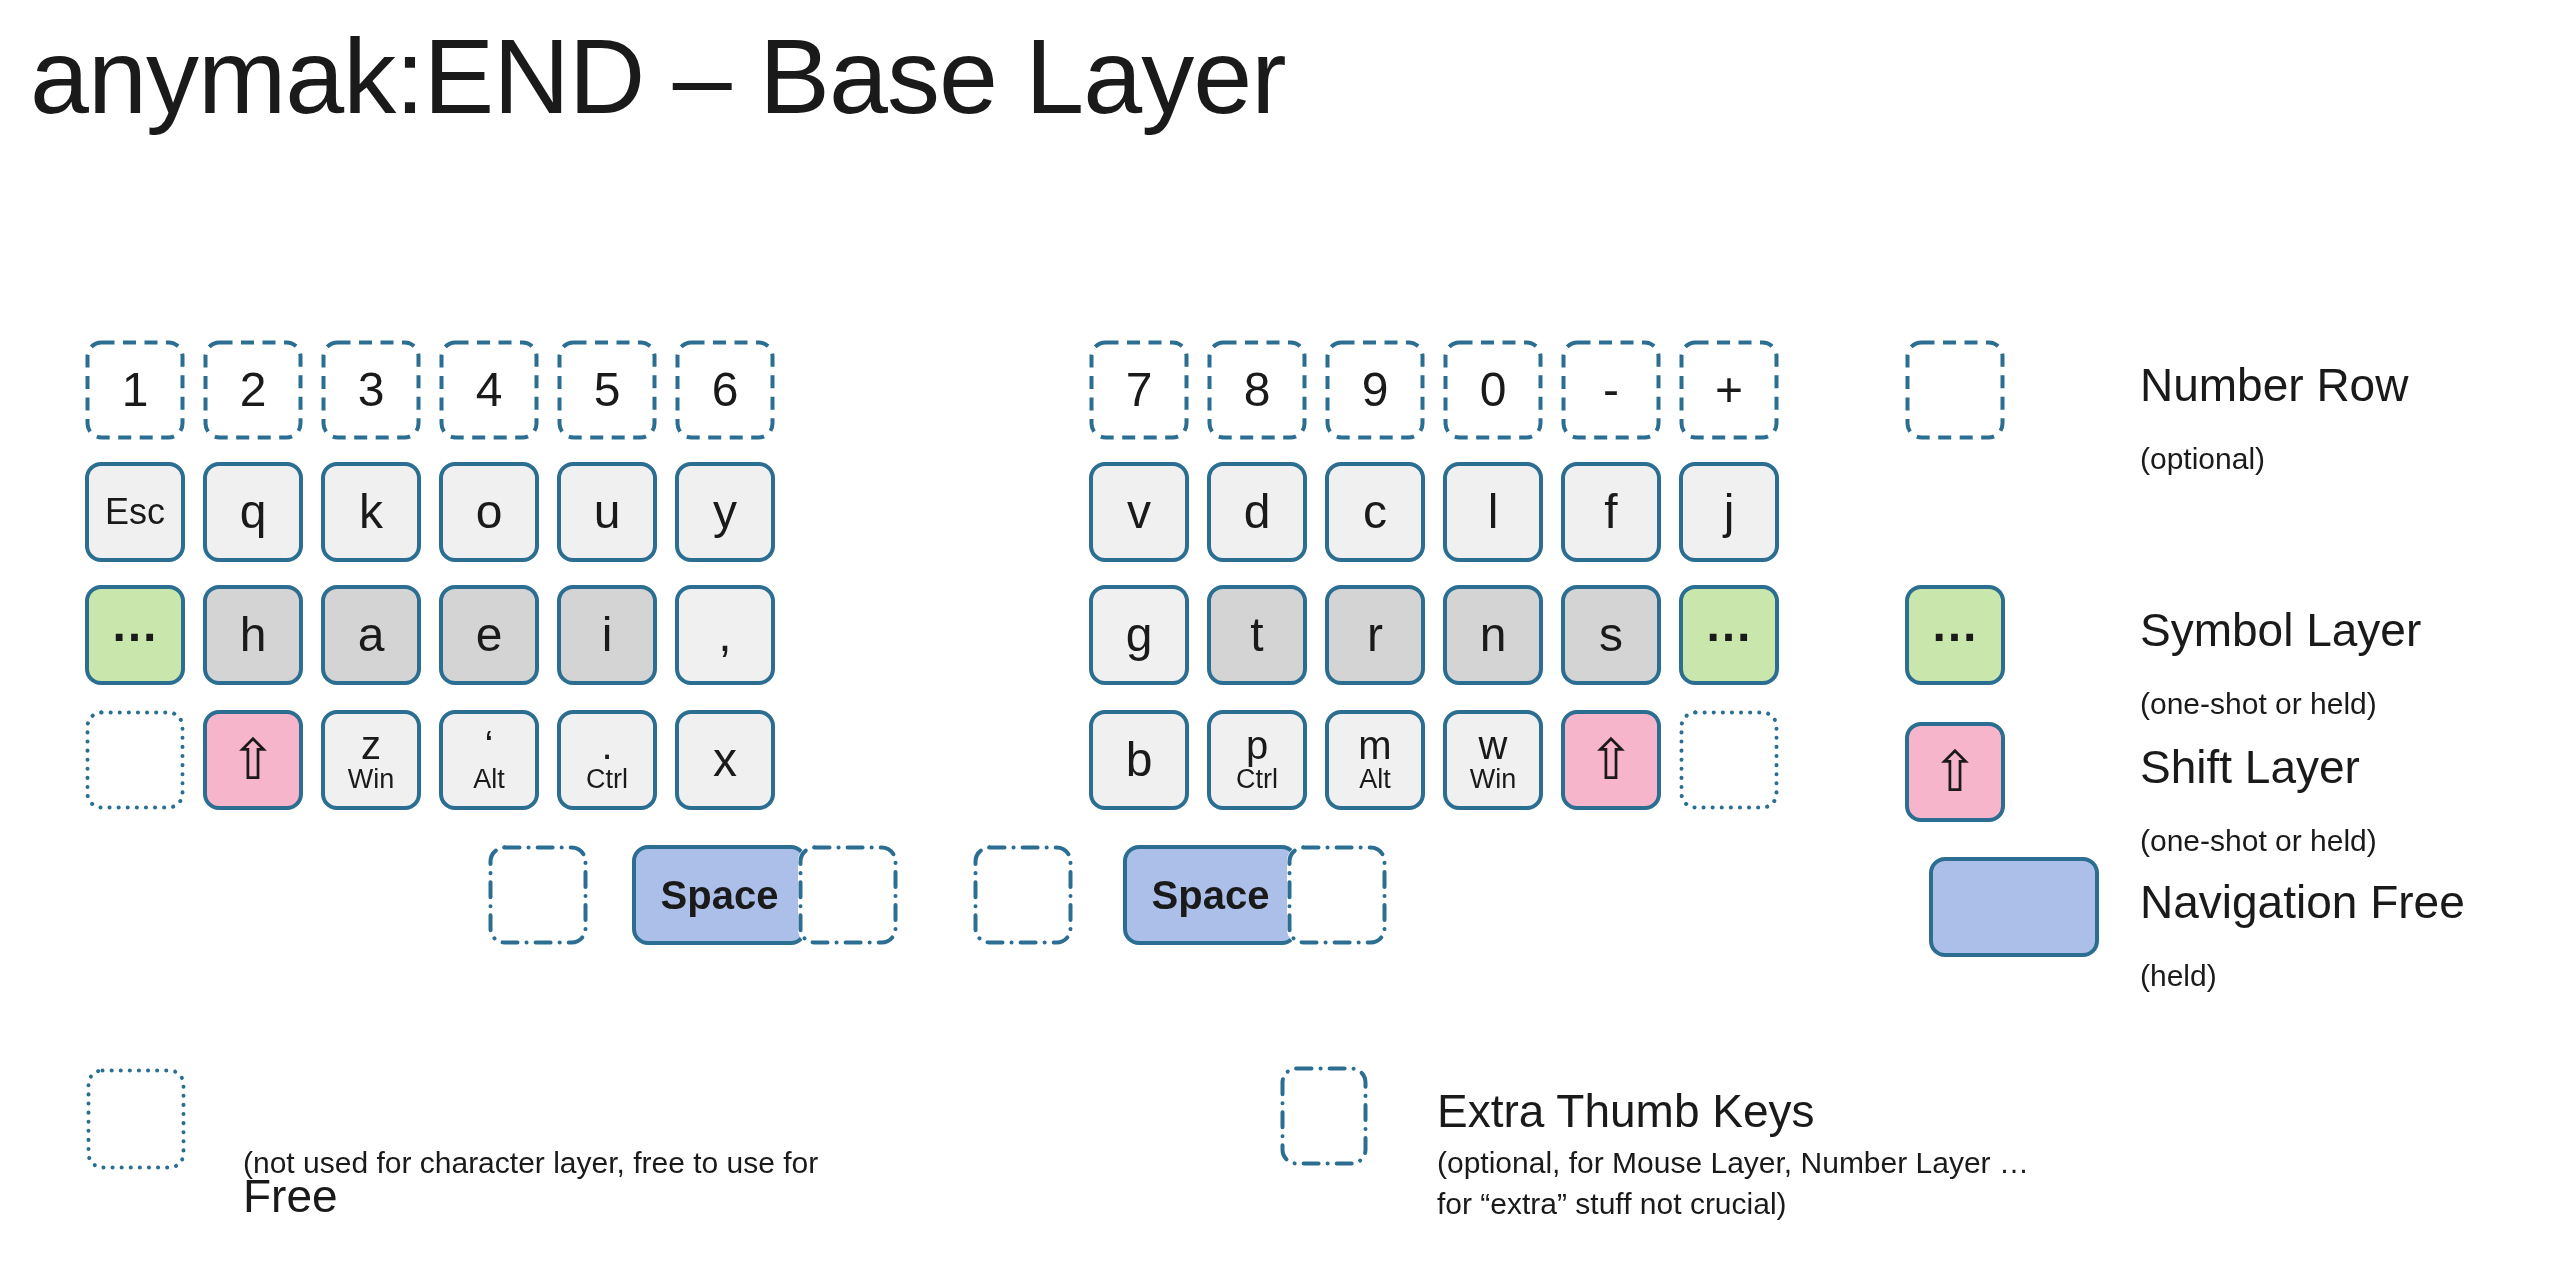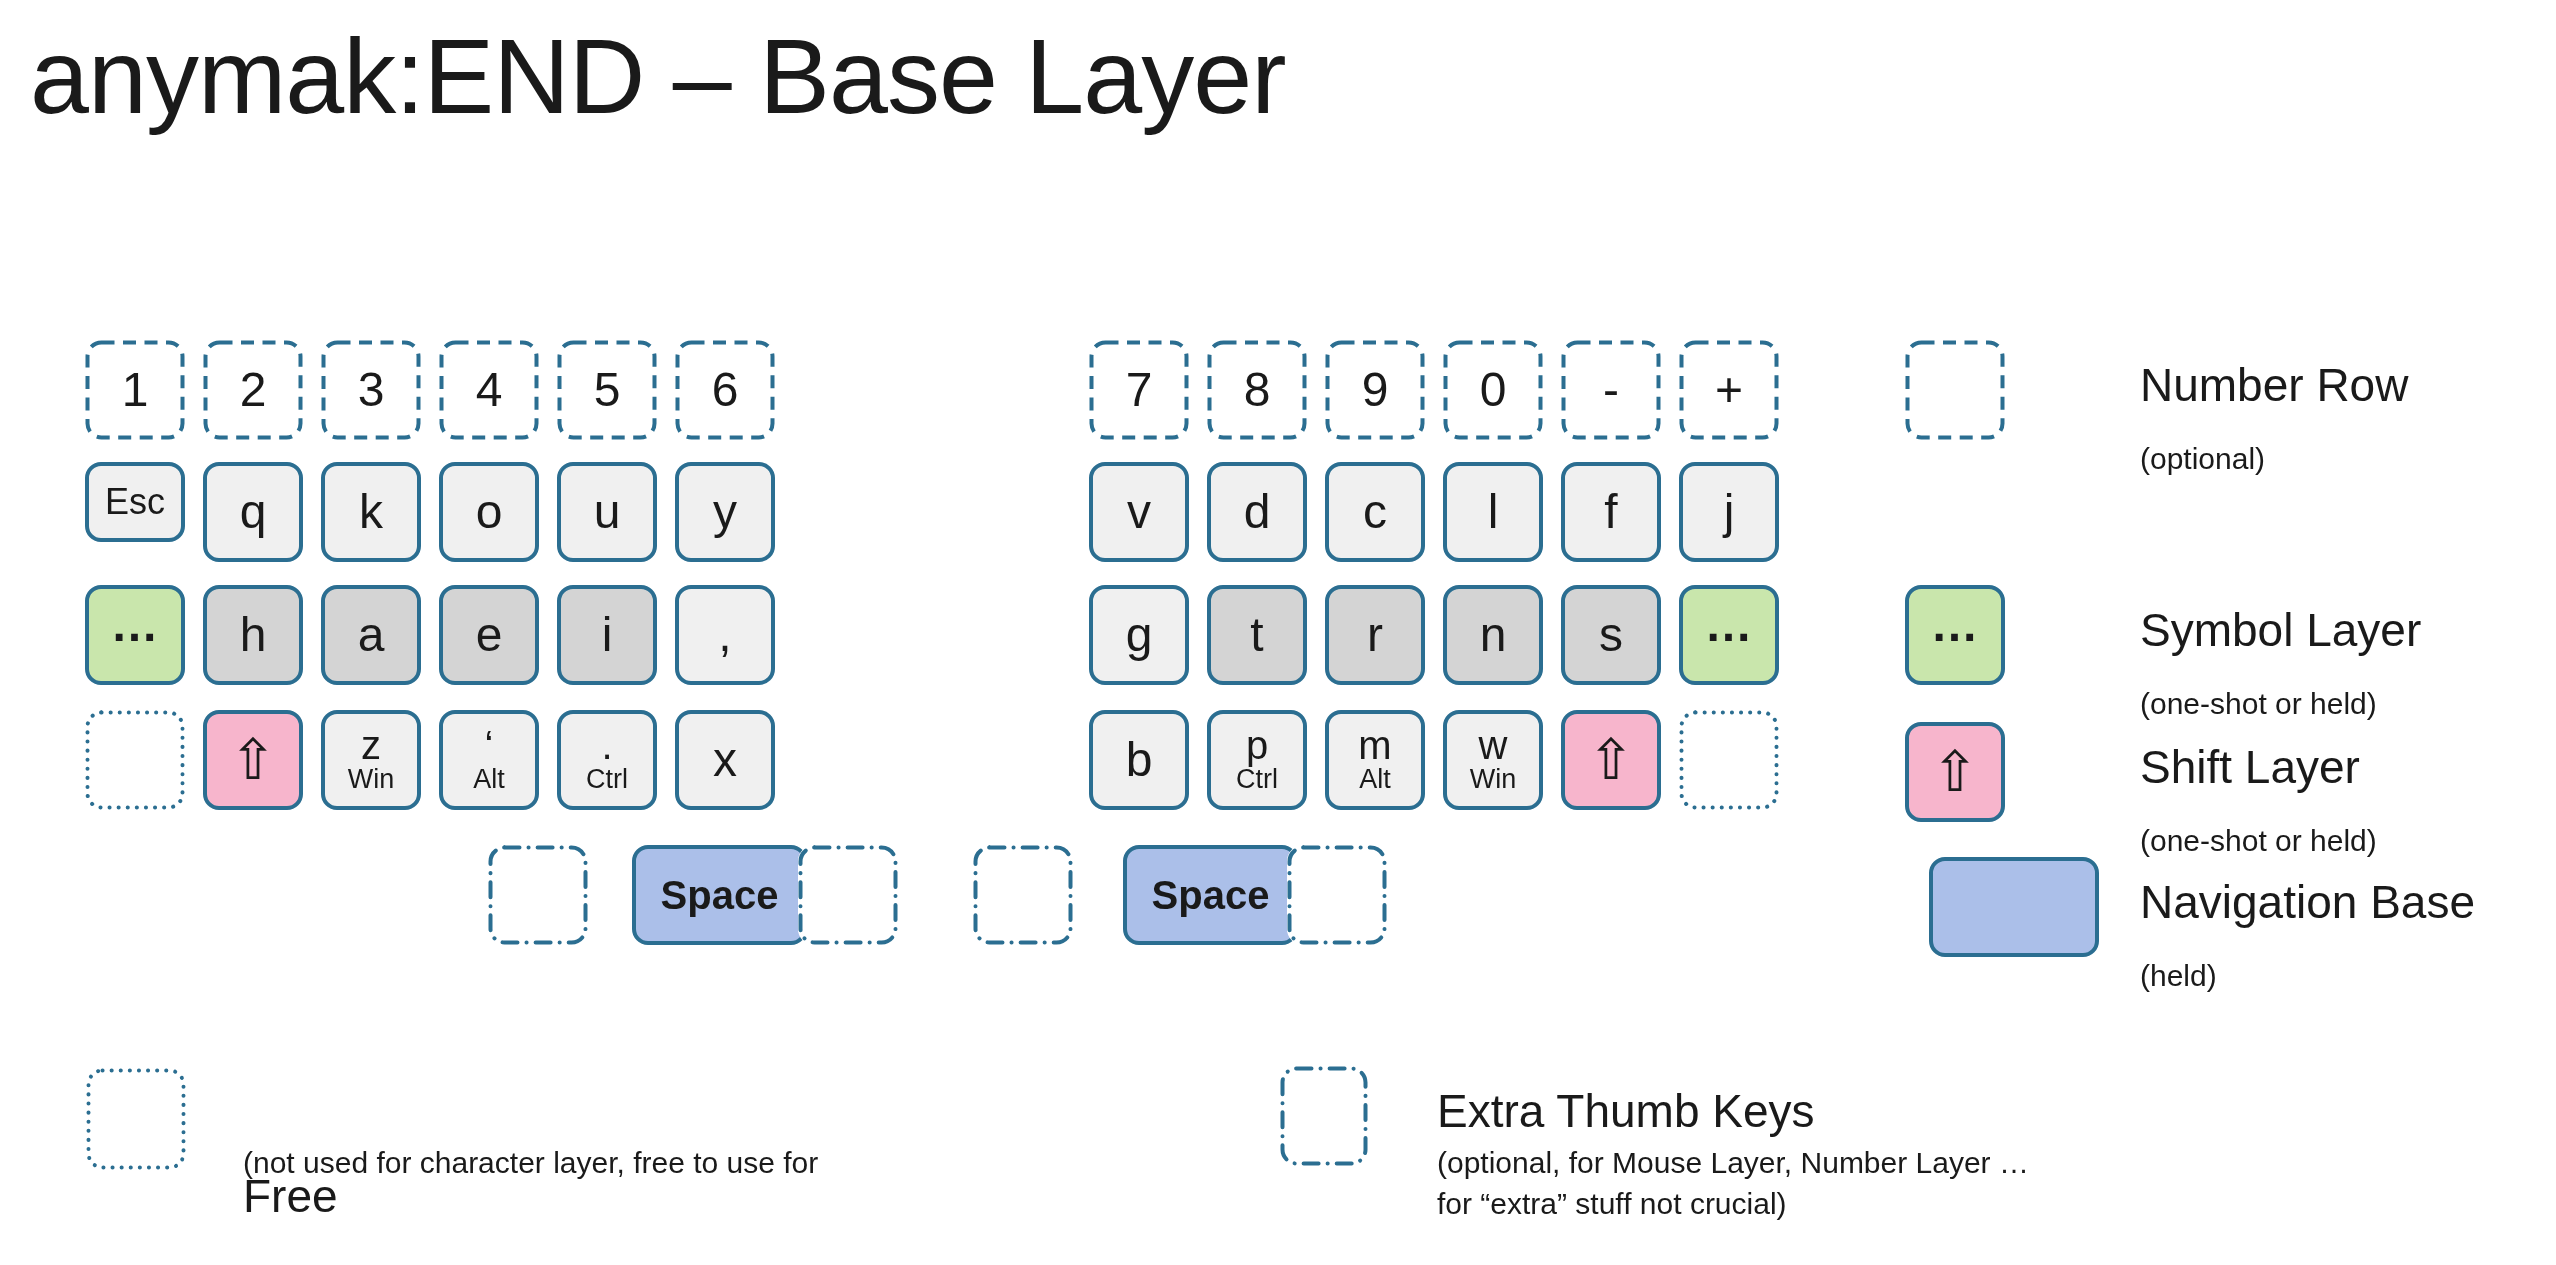--- a/index.html
+++ b/index.html
@@ -77,21 +77,21 @@
         <rect x="2.5" y="2.5" width="95" height="95" rx="14" ry="14" style="fill: none; stroke: var(--outline); stroke-width: 4; stroke-dasharray: 13, 8.5; stroke-linecap: butt;"></rect>
       </svg>
       <span class="lab">5</span>
     </div>
     <div class="key t-number" style="left: 675px; top: 340px; width: 100px; height: 100px;">
       <svg class="outline" width="100" height="100">
         <rect x="2.5" y="2.5" width="95" height="95" rx="14" ry="14" style="fill: none; stroke: var(--outline); stroke-width: 4; stroke-dasharray: 13, 8.5; stroke-linecap: butt;"></rect>
       </svg>
       <span class="lab">6</span>
     </div>
-    <div class="key t-normal esc solid" style="left: 85px; top: 462px; width: 100px; height: 80px;">
+    <div class="key t-normal esc solid" style="left: 85px; top: 462px; width: 100px; height: 100px;">
       <span class="lab">Esc</span>
     </div>
     <div class="key t-normal solid" style="left: 203px; top: 462px; width: 100px; height: 100px;">
       <span class="lab">q</span>
     </div>
     <div class="key t-normal solid" style="left: 321px; top: 462px; width: 100px; height: 100px;">
       <span class="lab">k</span>
     </div>
     <div class="key t-normal solid" style="left: 439px; top: 462px; width: 100px; height: 100px;">
       <span class="lab">o</span>
@@ -275,21 +275,21 @@
       <span class="lab">…</span>
     </div>
     <div class="legend-title" style="left: 2140px; top: 605px;">Symbol Layer</div>
     <div class="legend-note" style="left: 2140px; top: 671px;">(one-shot or held)</div>
     <div class="key t-shift shift-key solid" style="left: 1905px; top: 722px; width: 100px; height: 100px;">
       <span class="lab">⇧</span>
     </div>
     <div class="legend-title" style="left: 2140px; top: 742px;">Shift Layer</div>
     <div class="legend-note" style="left: 2140px; top: 808px;">(one-shot or held)</div>
     <div class="key t-space solid" style="left: 1905px; top: 857px; width: 170px; height: 100px;"></div>
-    <div class="legend-title" style="left: 2140px; top: 877px;">Navigation Base</div>
+    <div class="legend-title" style="left: 2140px; top: 877px;">Navigation Free</div>
     <div class="legend-note" style="left: 2140px; top: 943px;">(held)</div>
     <div class="key t-free" style="left: 86px; top: 1068px; width: 100px; height: 102px;">
       <svg class="outline" width="100" height="102">
         <rect x="2.5" y="2.5" width="95" height="97" rx="14" ry="14" style="fill: none; stroke: var(--outline); stroke-width: 4; stroke-dasharray: 0.1, 9; stroke-linecap: round;"></rect>
       </svg>
     </div>
     <div class="foot-title" style="left: 243px; top: 1128px; margin-top: 43px;">Free</div>
     <div class="foot-note" style="left: 243px; top: 1146px;">(not used for character layer, free to use for</div>
     <div class="key t-thumb" style="left: 1280px; top: 1066px; width: 88px; height: 100px;">
       <svg class="outline" width="88" height="100">

